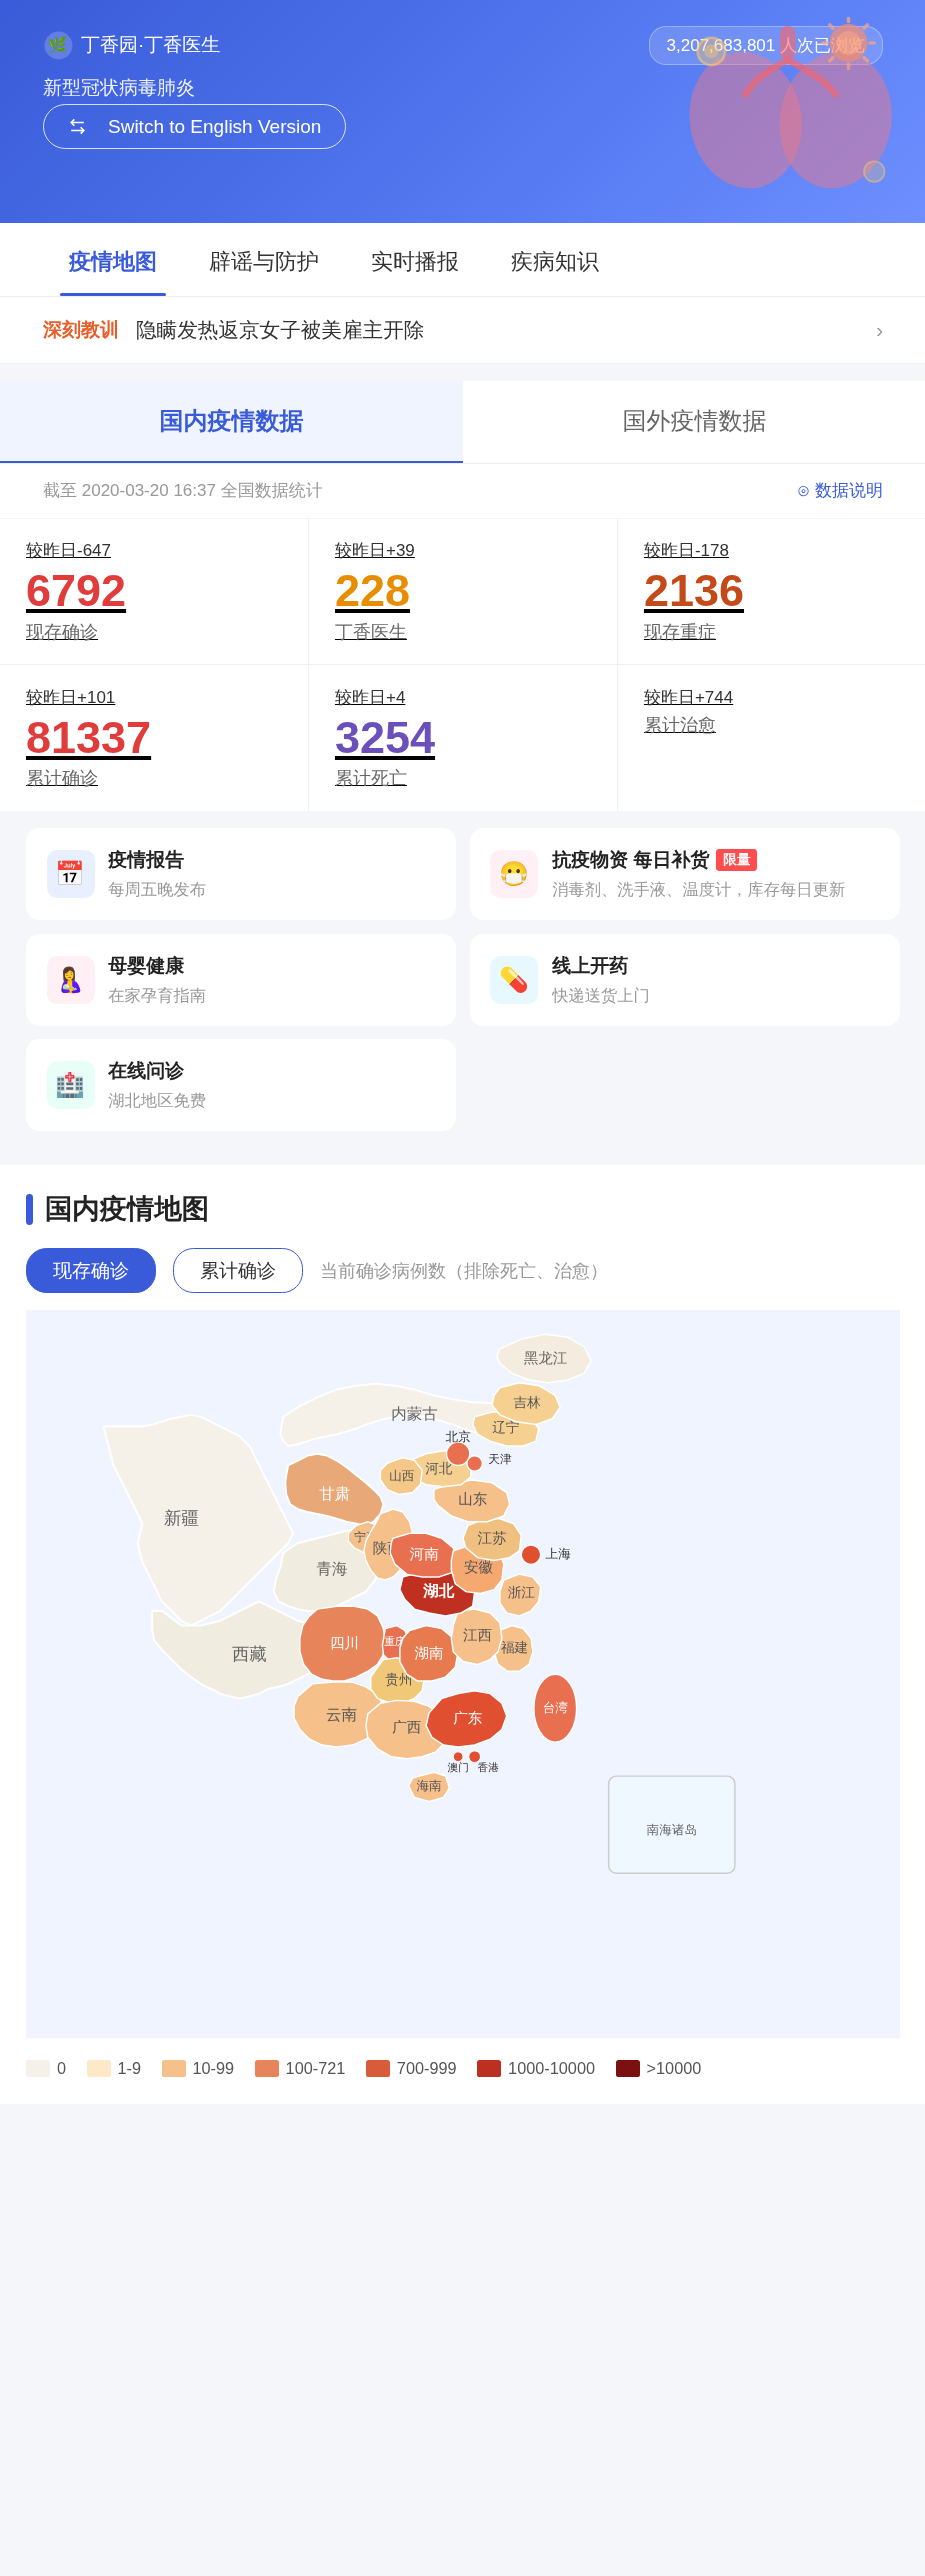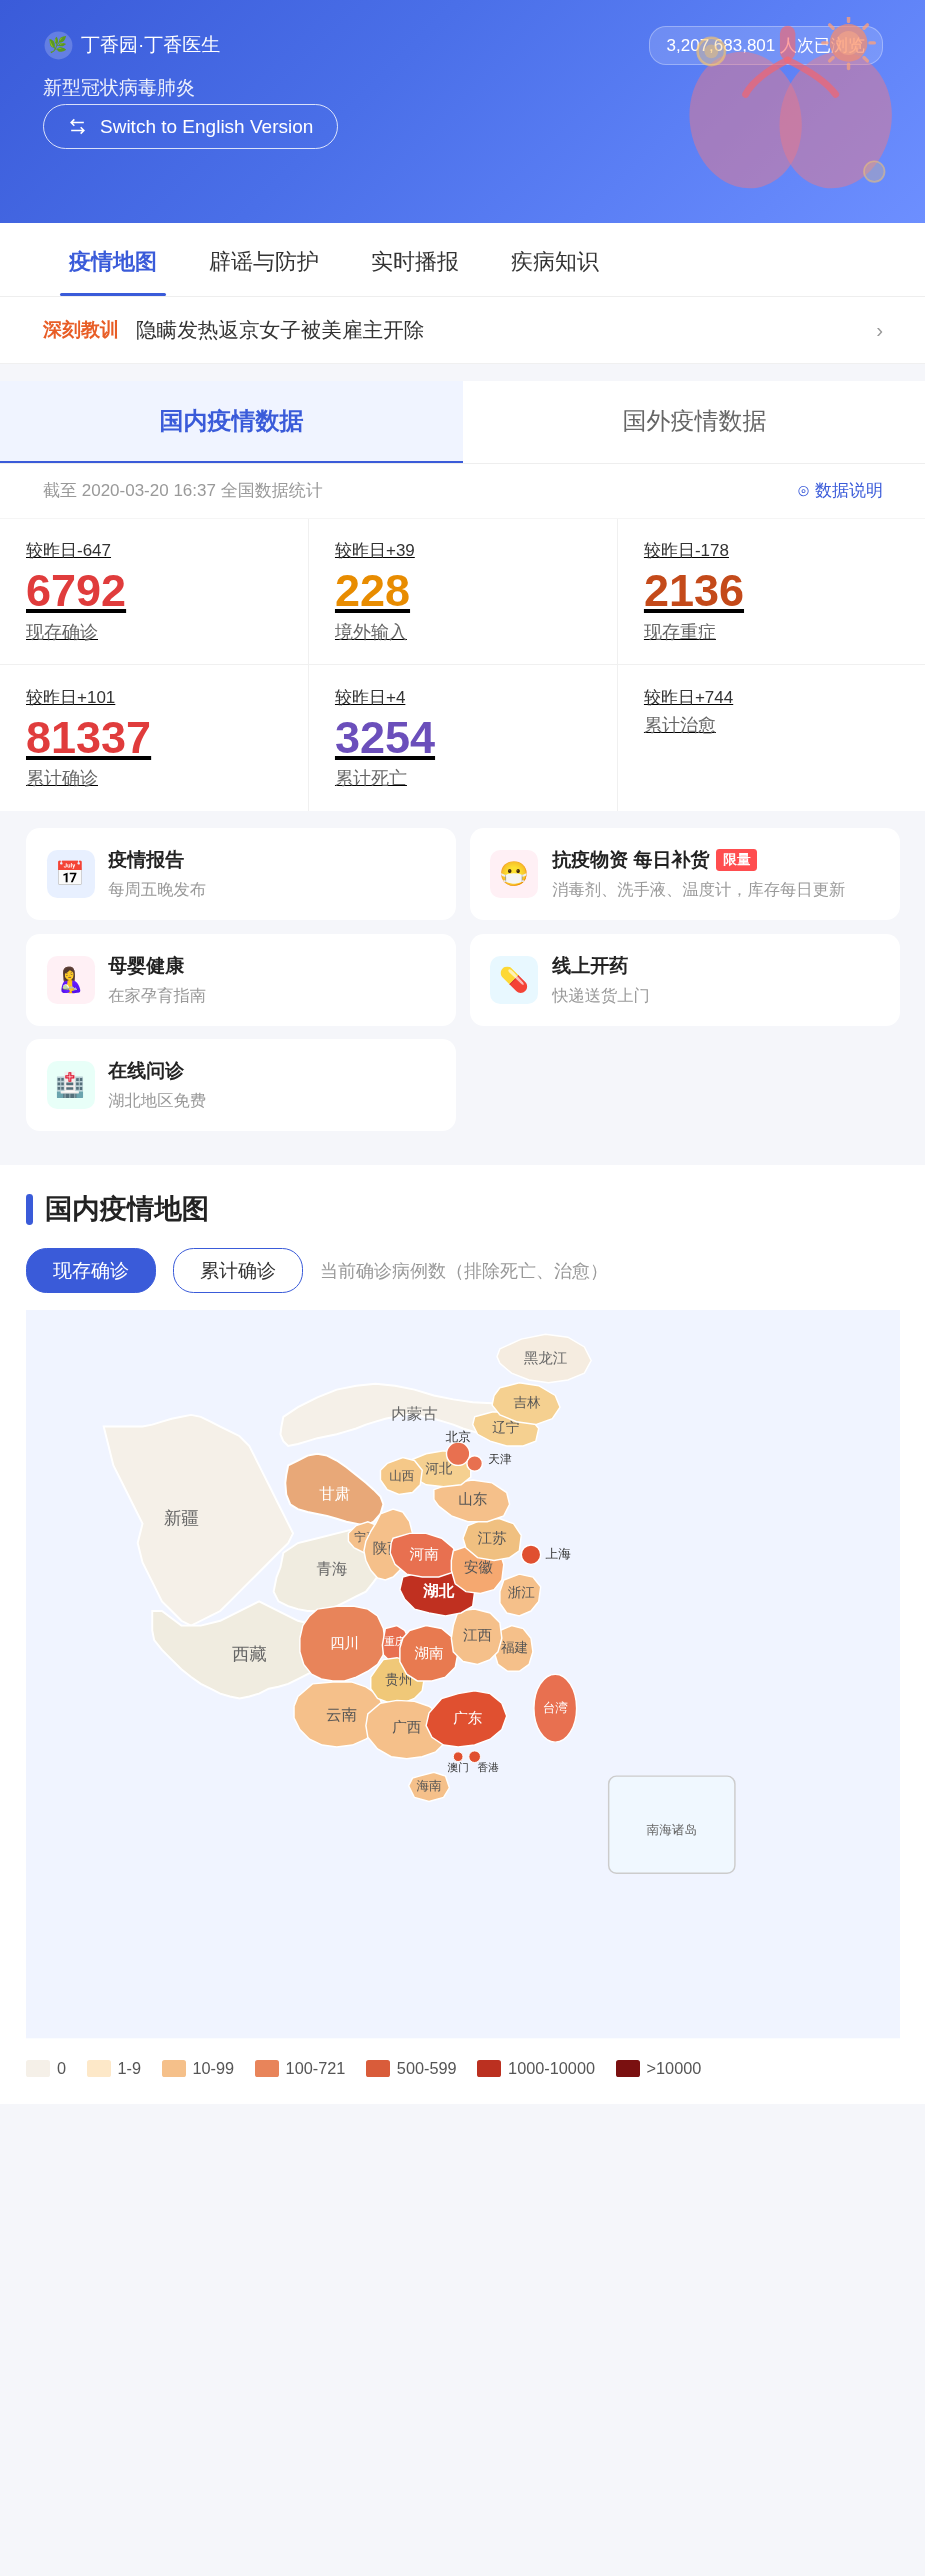--- a/index.html
+++ b/index.html
@@ -59,21 +59,21 @@
       color: #fff;
       font-size: 58px;
       font-weight: 700;
       letter-spacing: 3.4px;
       margin-bottom: 20.6px;
       line-height: 1.1;
     }
     .switch-btn {
       display: inline-flex;
       align-items: center;
-      gap: 13px;
+      gap: 21px;
       border: 1.7px solid rgba(255,255,255,0.8);
       border-radius: 26px;
       padding: 10.3px 24px;
       color: #fff;
       font-size: 19px;
       background: transparent;
       cursor: pointer;
     }
     .switch-btn svg {
       width: 19px;
@@ -430,21 +430,21 @@
   <div class="stats-grid">
 
     <div class="stat-cell">
       <span class="stat-change">较昨日-647</span>
       <span class="stat-number red">6792</span>
       <span class="stat-label">现存确诊</span>
     </div>
     <div class="stat-cell">
       <span class="stat-change">较昨日+39</span>
       <span class="stat-number orange">228</span>
-      <span class="stat-label">境外输入</span>
+      <span class="stat-label">丁香医生</span>
     </div>
     <div class="stat-cell">
       <span class="stat-change">较昨日-178</span>
       <span class="stat-number dark-red">2136</span>
       <span class="stat-label">现存重症</span>
     </div>
 
     <div class="stat-cell">
       <span class="stat-change">较昨日+101</span>
       <span class="stat-number red">81337</span>
@@ -640,21 +640,21 @@
       <div class="legend-item">
         <div class="legend-color" style="background:#f5c08a;"></div>
         <span>10-99</span>
       </div>
       <div class="legend-item">
         <div class="legend-color" style="background:#e8845a;"></div>
         <span>100-721</span>
       </div>
       <div class="legend-item">
         <div class="legend-color" style="background:#d95c3a;"></div>
-        <span>500-599</span>
+        <span>700-999</span>
       </div>
       <div class="legend-item">
         <div class="legend-color" style="background:#bb3020;"></div>
         <span>1000-10000</span>
       </div>
       <div class="legend-item">
         <div class="legend-color" style="background:#7a1010;"></div>
         <span>&gt;10000</span>
       </div>
     </div>

